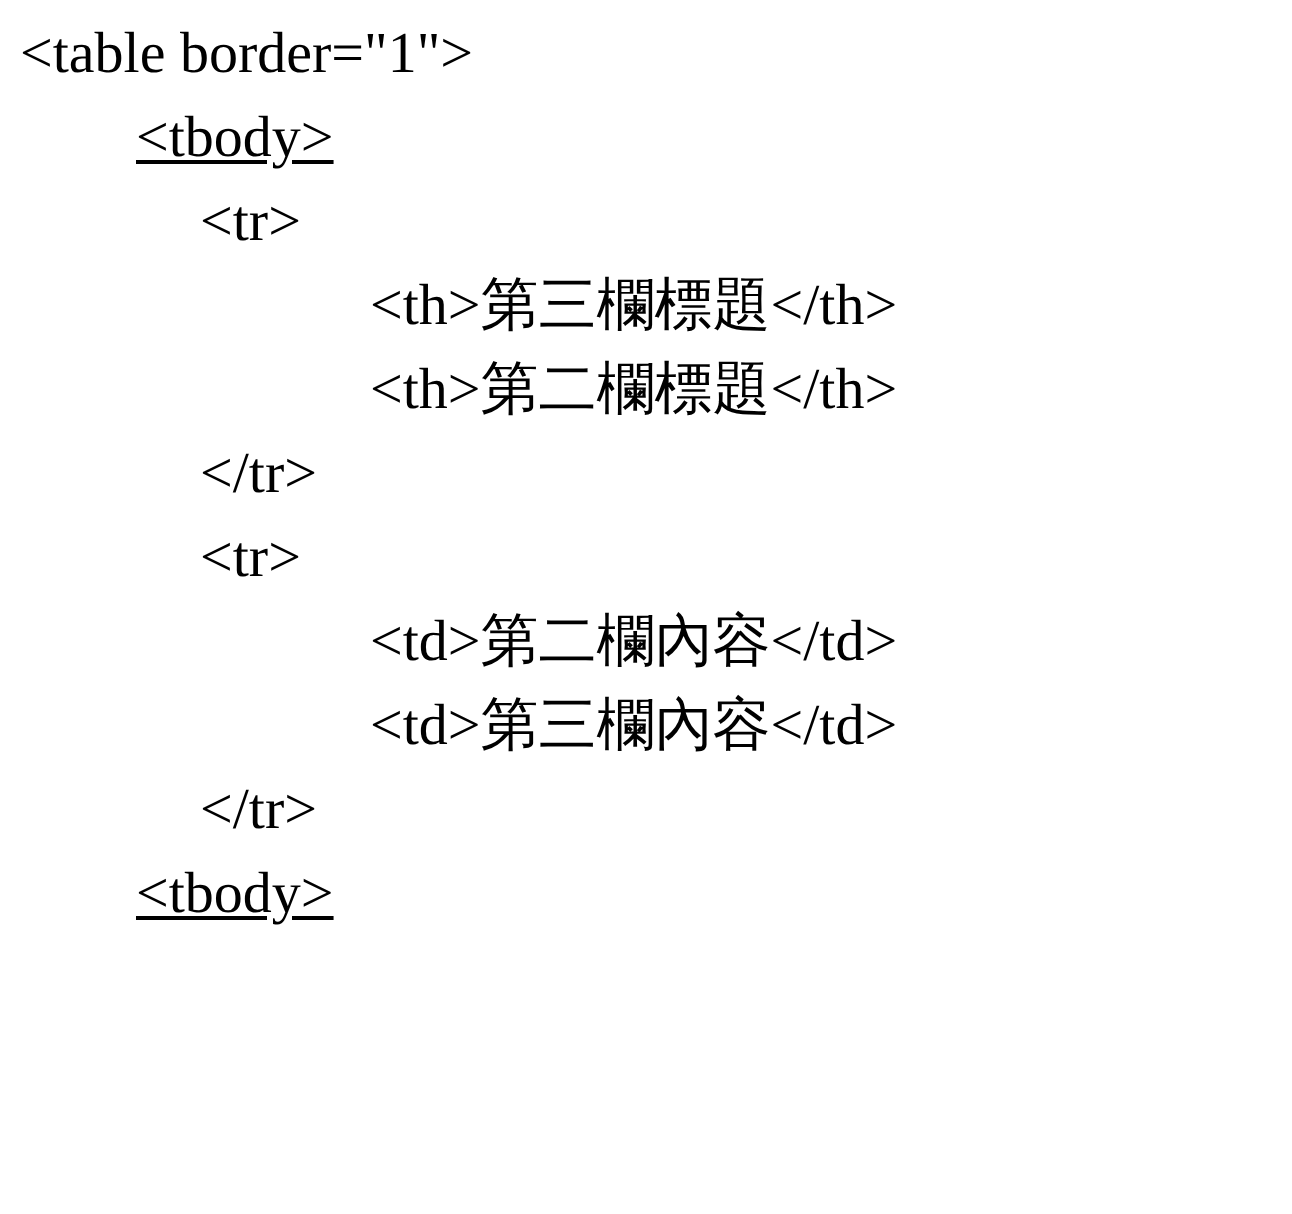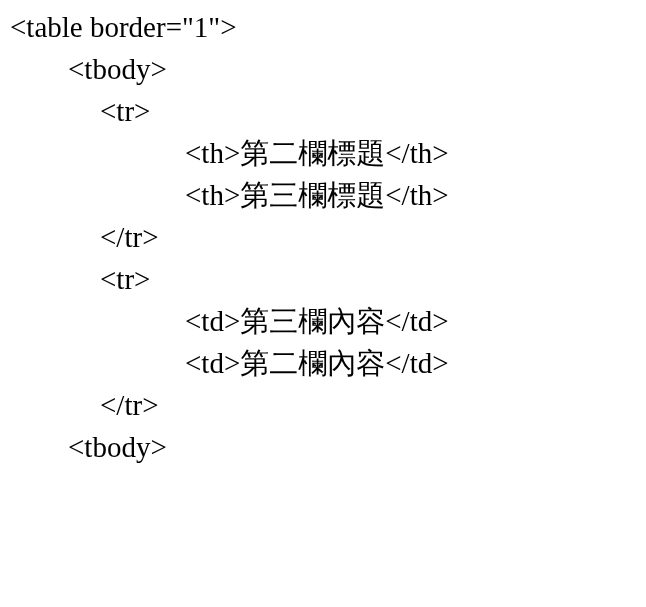--- a/index.html
+++ b/index.html
@@ -20,32 +20,32 @@
     font-family: "Liberation Serif", "DejaVu Serif", serif;
     font-size: 29px;
     color: #000000;
   }
   .code-line {
     line-height: 42px;
     white-space: pre;
     height: 42px;
   }
   .indent-0 { padding-left: 0px; }
-  .indent-1 { padding-left: 58px; }
+  .indent-1 { padding-left: 58px; text-decoration: underline; }
   .indent-2 { padding-left: 90px; }
   .indent-3 { padding-left: 175px; }
 </style>
 </head>
 <body>
 
 <div class="code-block">
   <div class="code-line indent-0">&lt;table border="1"&gt;</div>
   <div class="code-line indent-1">&lt;tbody&gt;</div>
   <div class="code-line indent-2">&lt;tr&gt;</div>
+  <div class="code-line indent-3">&lt;th&gt;第三欄標題&lt;/th&gt;</div>
   <div class="code-line indent-3">&lt;th&gt;第二欄標題&lt;/th&gt;</div>
-  <div class="code-line indent-3">&lt;th&gt;第三欄標題&lt;/th&gt;</div>
   <div class="code-line indent-2">&lt;/tr&gt;</div>
   <div class="code-line indent-2">&lt;tr&gt;</div>
+  <div class="code-line indent-3">&lt;td&gt;第二欄內容&lt;/td&gt;</div>
   <div class="code-line indent-3">&lt;td&gt;第三欄內容&lt;/td&gt;</div>
-  <div class="code-line indent-3">&lt;td&gt;第二欄內容&lt;/td&gt;</div>
   <div class="code-line indent-2">&lt;/tr&gt;</div>
   <div class="code-line indent-1">&lt;tbody&gt;</div>
 </div>
 
 </body></html>

